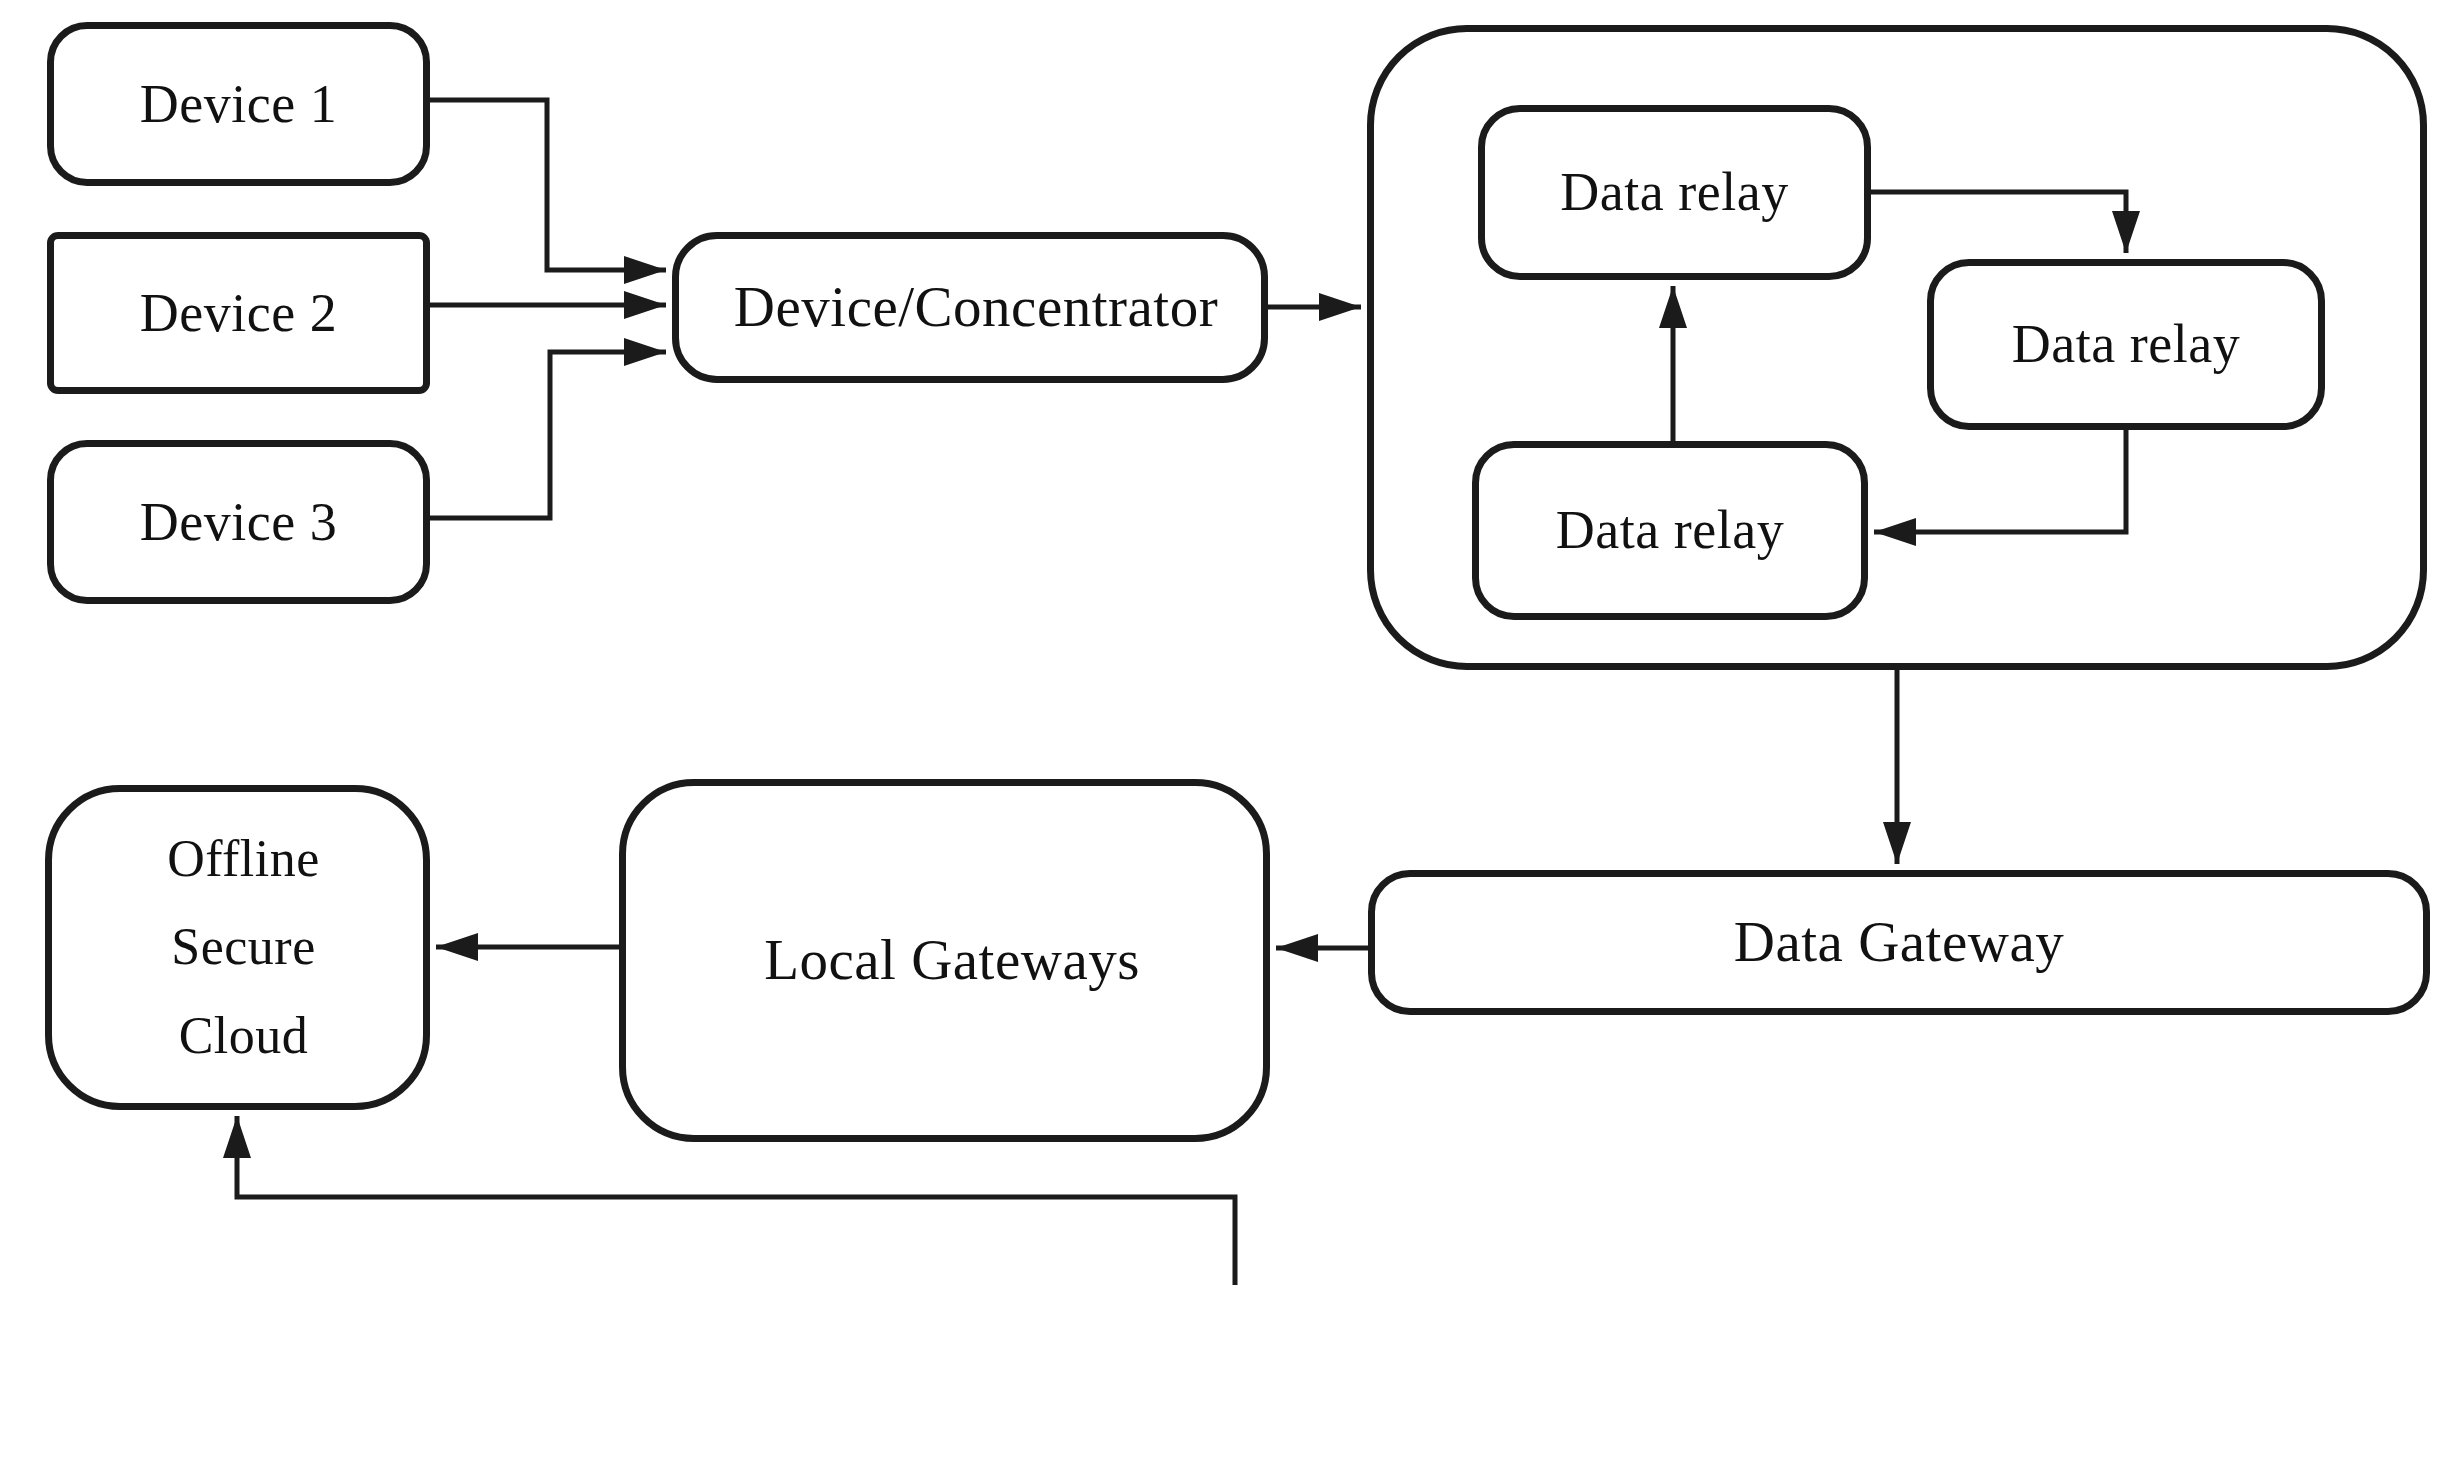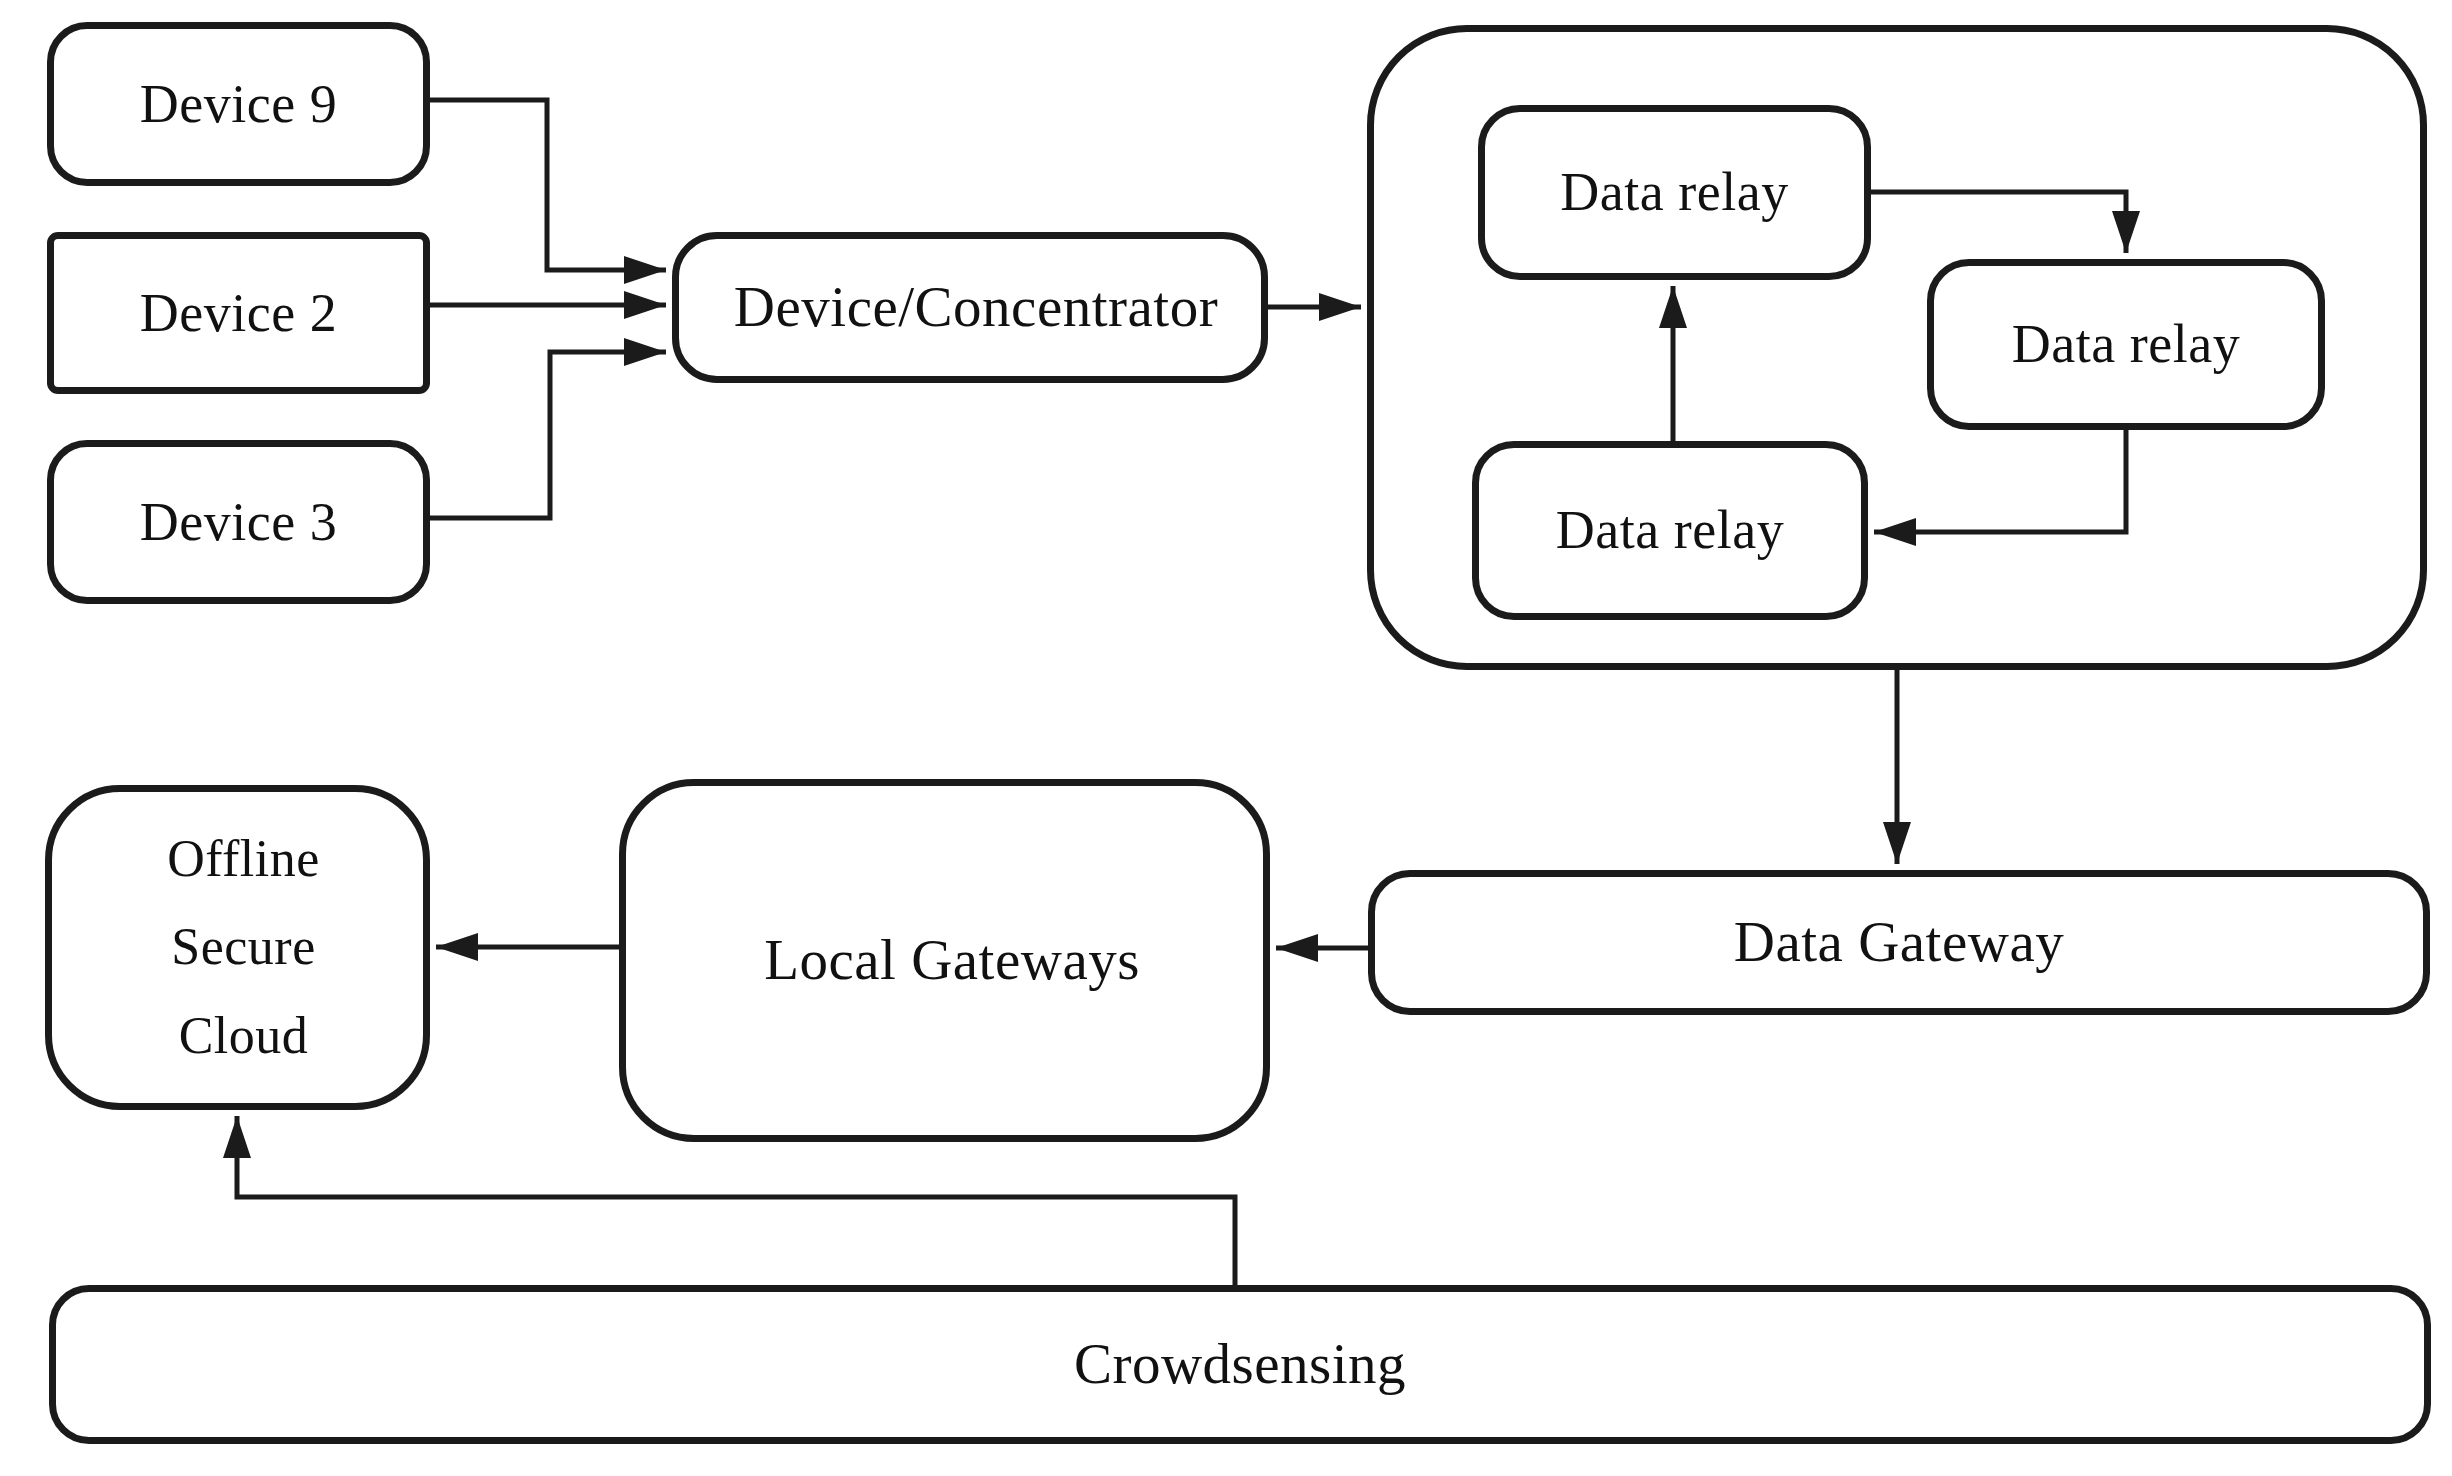--- a/index.html
+++ b/index.html
@@ -73,21 +73,21 @@
     stroke-width:5;
     stroke-linejoin:miter;
   }
 </style>
 </head>
 <body>
 
 <div class="canvas">
 
   <div class="node device1">
-    <span class="lbl">Device 9</span>
+    <span class="lbl">Device 1</span>
   </div>
   <div class="node device2">
     <span class="lbl">Device 2</span>
   </div>
   <div class="node device3">
     <span class="lbl">Device 3</span>
   </div>
 
   <div class="node concentrator">
     <span class="lbl">Device/Concentrator</span>
@@ -110,23 +110,20 @@
   <div class="node local">
     <span class="lbl">Local Gateways</span>
   </div>
   <div class="node offline">
     <span class="lbl">
       <span>Offline</span>
       <span>Secure</span>
       <span>Cloud</span>
     </span>
   </div>
-  <div class="node crowd">
-    <span class="lbl">Crowdsensing</span>
-  </div>
 
   <svg class="wires" viewBox="0 0 2452 1476" aria-hidden="true">
     <defs>
       <marker id="arrow" markerUnits="userSpaceOnUse" markerWidth="44" markerHeight="32" refX="42" refY="16" orient="auto">
         <polygon points="0,2 42,16 0,30" fill="#1b1b1b"></polygon>
       </marker>
     </defs>
     <path d="M 430 100 H 547 V 270 H 666" marker-end="url(#arrow)"></path>
     <path d="M 430 305 H 666" marker-end="url(#arrow)"></path>
     <path d="M 430 518 H 550 V 352 H 666" marker-end="url(#arrow)"></path>

